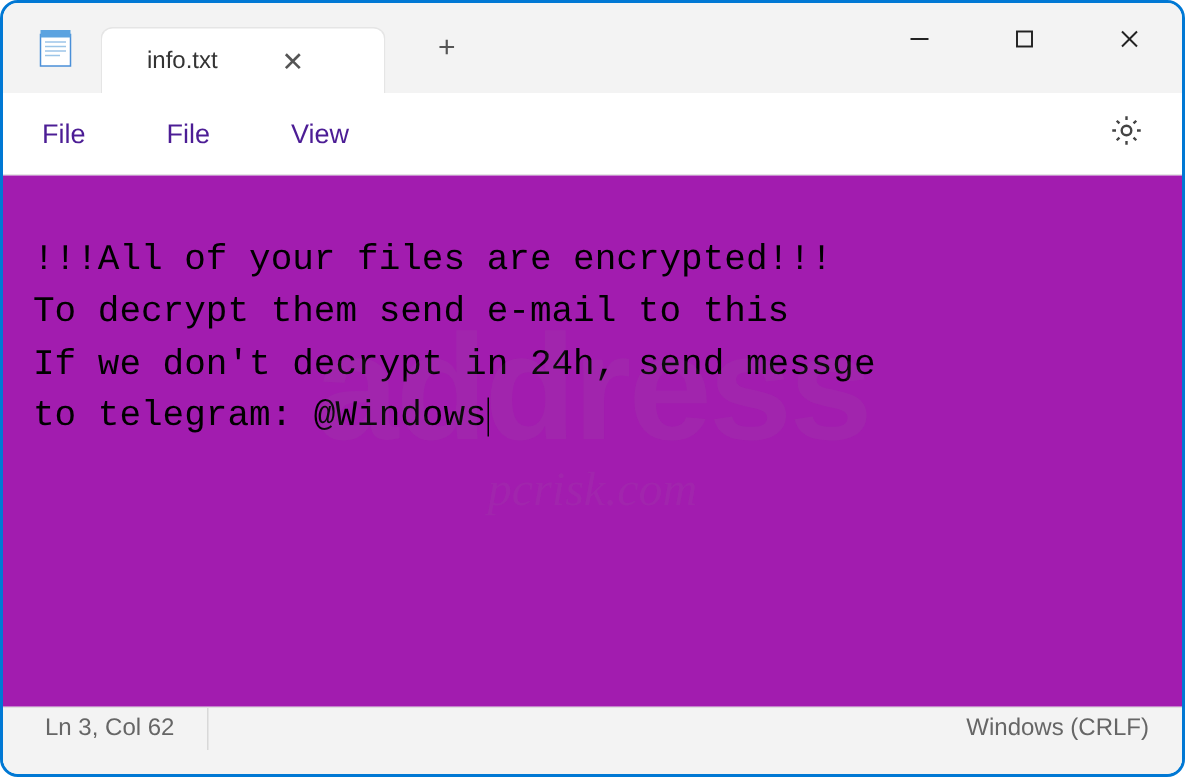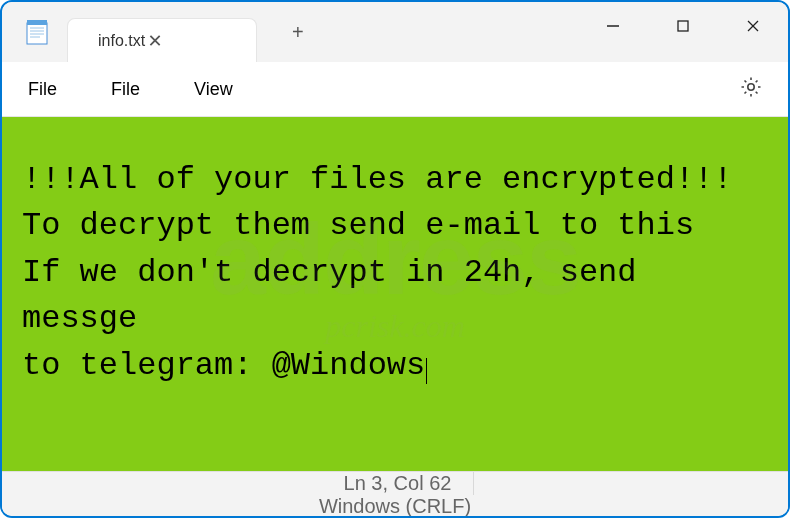--- a/index.html
+++ b/index.html
@@ -46,20 +46,21 @@
       height: 26px;
     }
     .tab {
       margin-left: 15px;
       height: 44px;
       background: #ffffff;
       border-radius: 8px 8px 0 0;
       padding: 0 20px 0 30px;
       display: flex;
       align-items: center;
+      gap: 40px;
       min-width: 190px;
       margin-top: 16px;
       border: 1px solid #e5e5e5;
       border-bottom: none;
     }
     .tab-title {
       font-size: 16px;
       color: #333;
     }
     .tab-close {
@@ -100,35 +101,35 @@
       background: #ffffff;
       display: flex;
       align-items: center;
       padding: 0 18px;
       gap: 38px;
       border-bottom: 1px solid #e5e5e5;
       position: relative;
     }
     .menu-item {
       font-size: 18px;
-      color: #000000;
+      color: #4c1d95;
       cursor: pointer;
       padding: 6px 8px;
     }
     .settings-btn {
       position: absolute;
       right: 25px;
       cursor: pointer;
     }
     .content {
       flex: 1;
-      background: #84cc16;
+      background: #a21caf;
       padding: 40px 20px 20px 20px;
       font-family: "Consolas", "Courier New", monospace;
-      font-size: 32px;
+      font-size: 24px;
       line-height: 1.45;
       color: #000;
       white-space: pre-wrap;
       word-wrap: break-word;
       position: relative;
     }
     .text-line {
       display: block;
     }
     .cursor {
@@ -137,24 +138,23 @@
       height: 26px;
       background: #000;
       vertical-align: text-bottom;
       margin-left: 1px;
     }
     .statusbar {
       height: 45px;
       background: #f3f3f3;
       border-top: 1px solid #e0e0e0;
       display: flex;
-      align-items: center;
-      font-size: 20px;
+      align-items: flex-start;
+      font-size: 16px;
       color: #666;
-      flex-direction: column;
     }
     .status-cell {
       padding: 0 22px;
       border-right: 1px solid #d8d8d8;
       height: 28px;
       display: flex;
       align-items: center;
     }
     .status-cell:first-child {
       padding-left: 28px;

